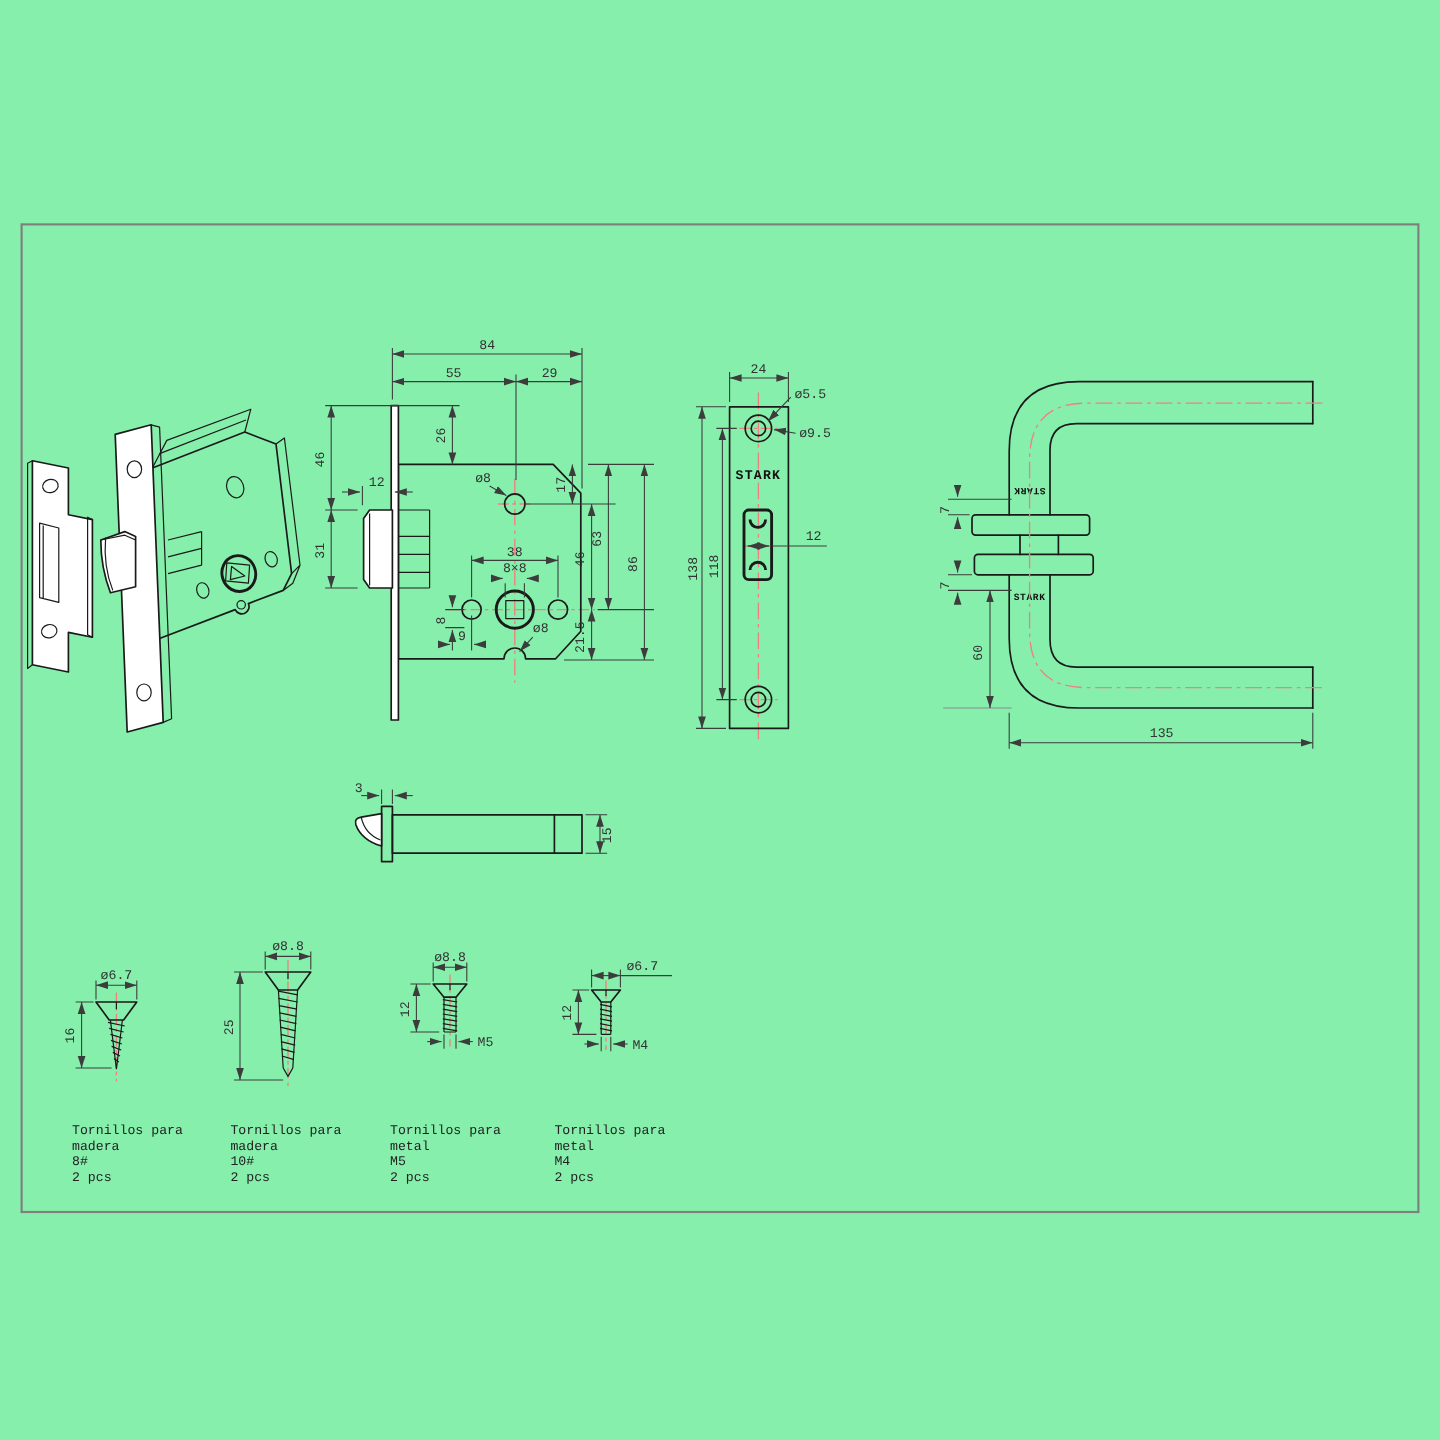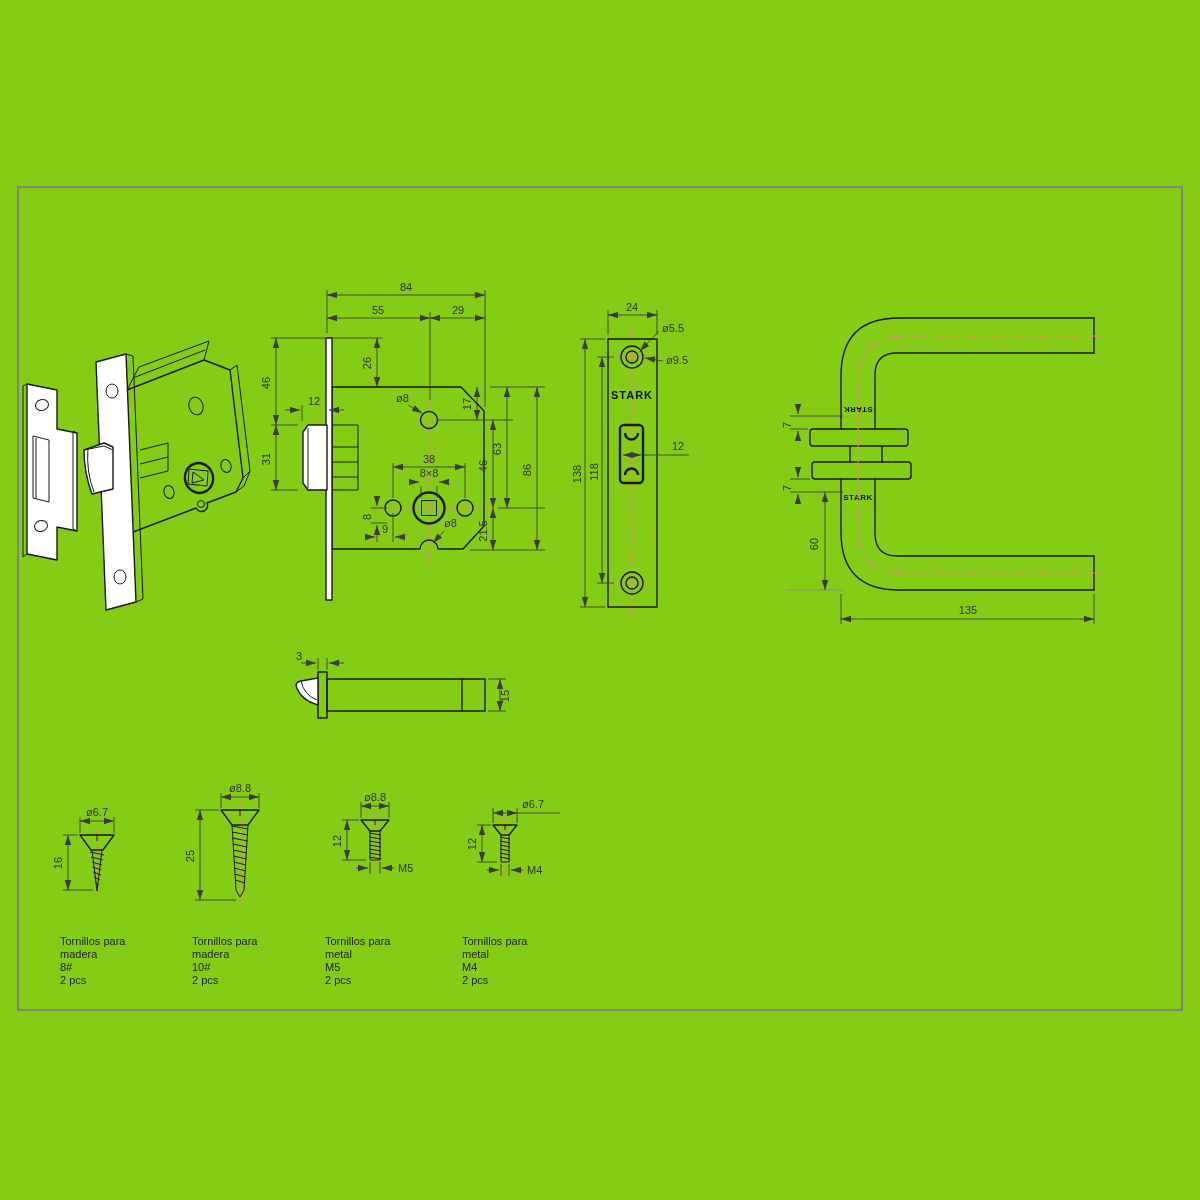--- a/index.html
+++ b/index.html
@@ -1,17 +1,17 @@
 <!DOCTYPE html>
 <html><head>
 <meta charset="utf-8">
 <style>
   html,body{margin:0;padding:0;background:#fff;}
-  .canvas{position:relative;width:1200px;height:1200px;background:#84cc16;overflow:hidden;
-          font-family:Liberation Sans, sans-serif;}
+  .canvas{position:relative;width:1200px;height:1200px;background:#86efac;overflow:hidden;
+          font-family:Liberation Mono, monospace;}
   svg{position:absolute;left:0;top:0;}
   .o  {fill:none;stroke:#1a1a1a;stroke-width:1.4;stroke-linejoin:round;stroke-linecap:round;}
   .ow {fill:#ffffff;stroke:#1a1a1a;stroke-width:1.4;stroke-linejoin:round;}
   .ot {fill:none;stroke:#1a1a1a;stroke-width:1;stroke-linejoin:round;}
   .thk{fill:none;stroke:#1a1a1a;stroke-width:2.4;stroke-linejoin:round;}
   .d  {fill:none;stroke:#3c3c3c;stroke-width:0.9;}
   .dg {fill:none;stroke:#8a8a8a;stroke-width:0.9;}
   .r  {fill:none;stroke:#ef8080;stroke-width:1.1;stroke-dasharray:14 4 3 4;}
   .r2 {fill:none;stroke:#ef8080;stroke-width:1.1;stroke-dasharray:9 3 3 3;}
   text.dim{font-size:11px;fill:#333;}

